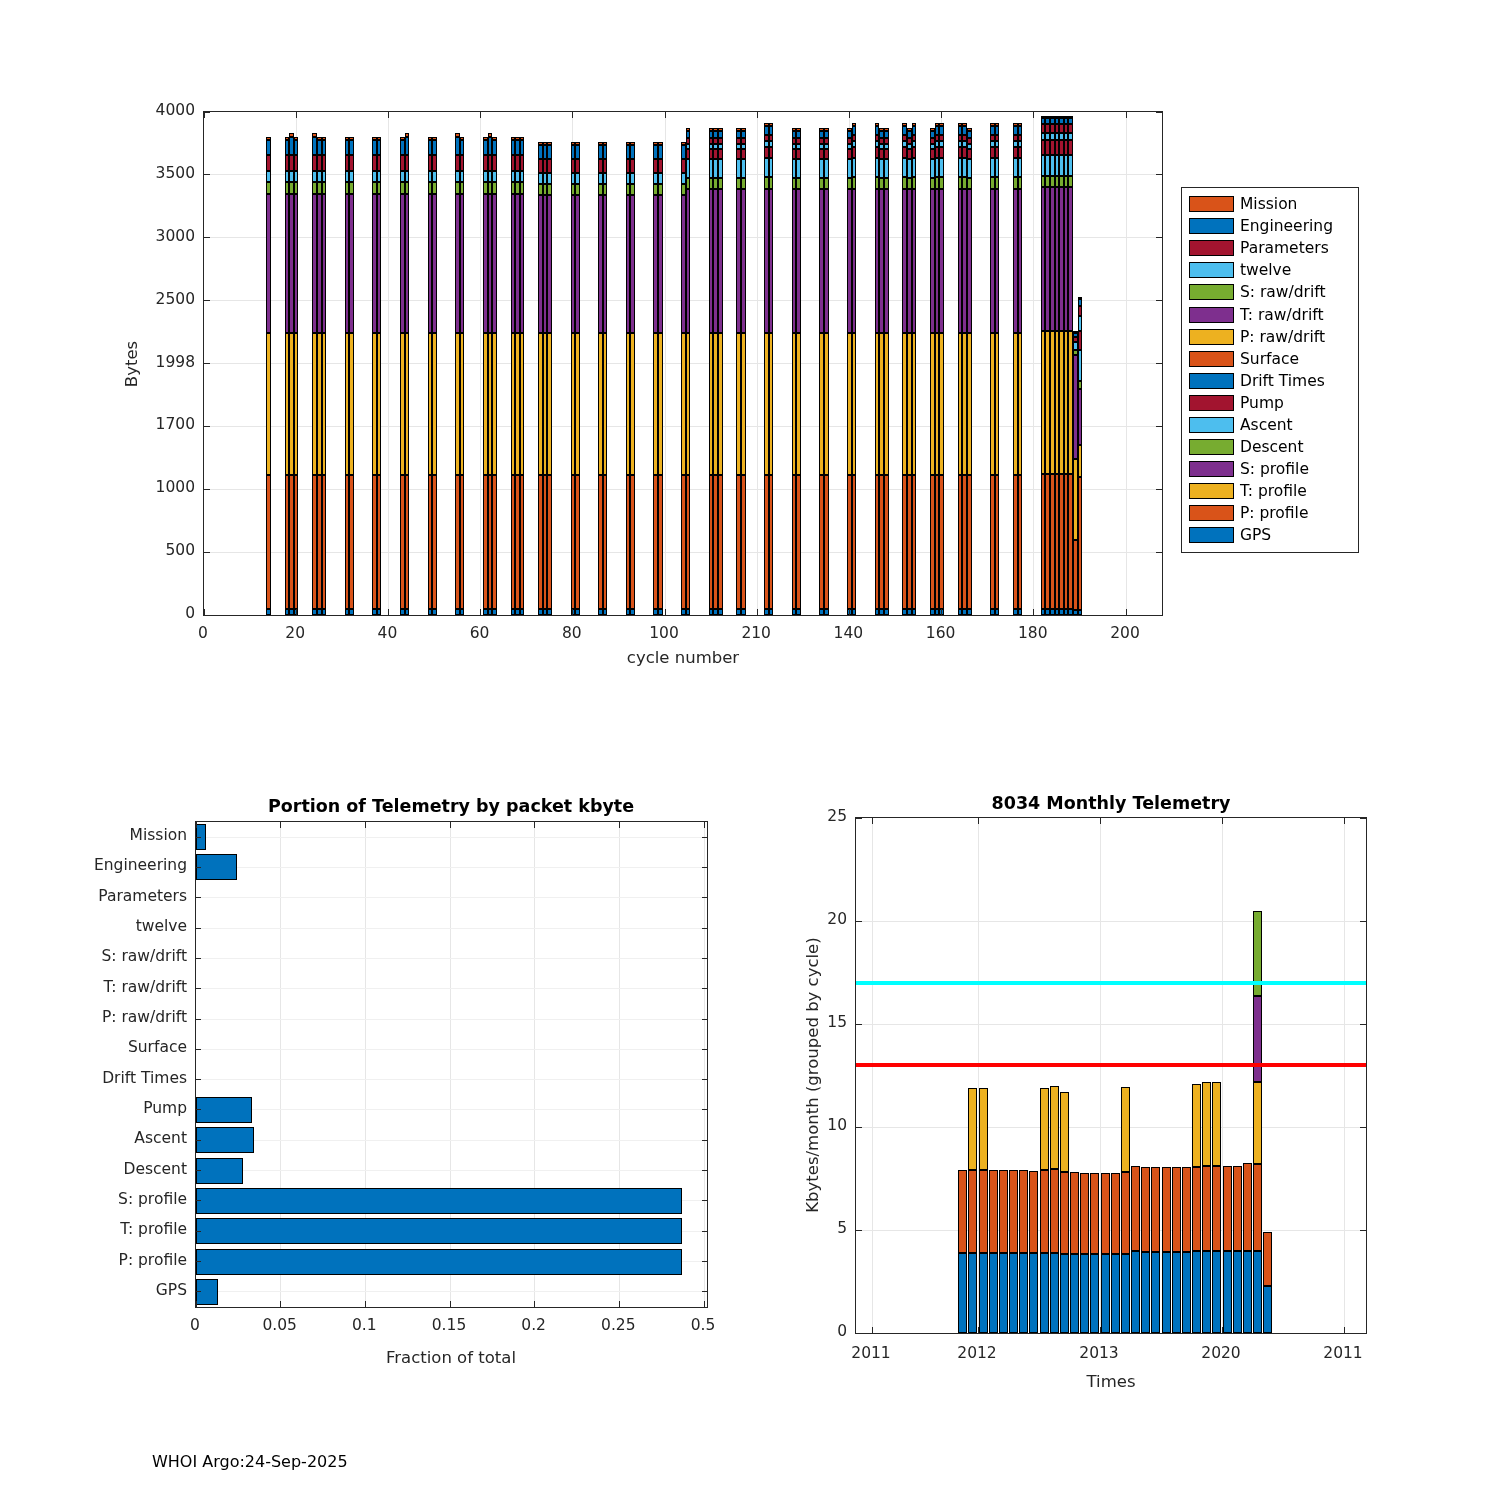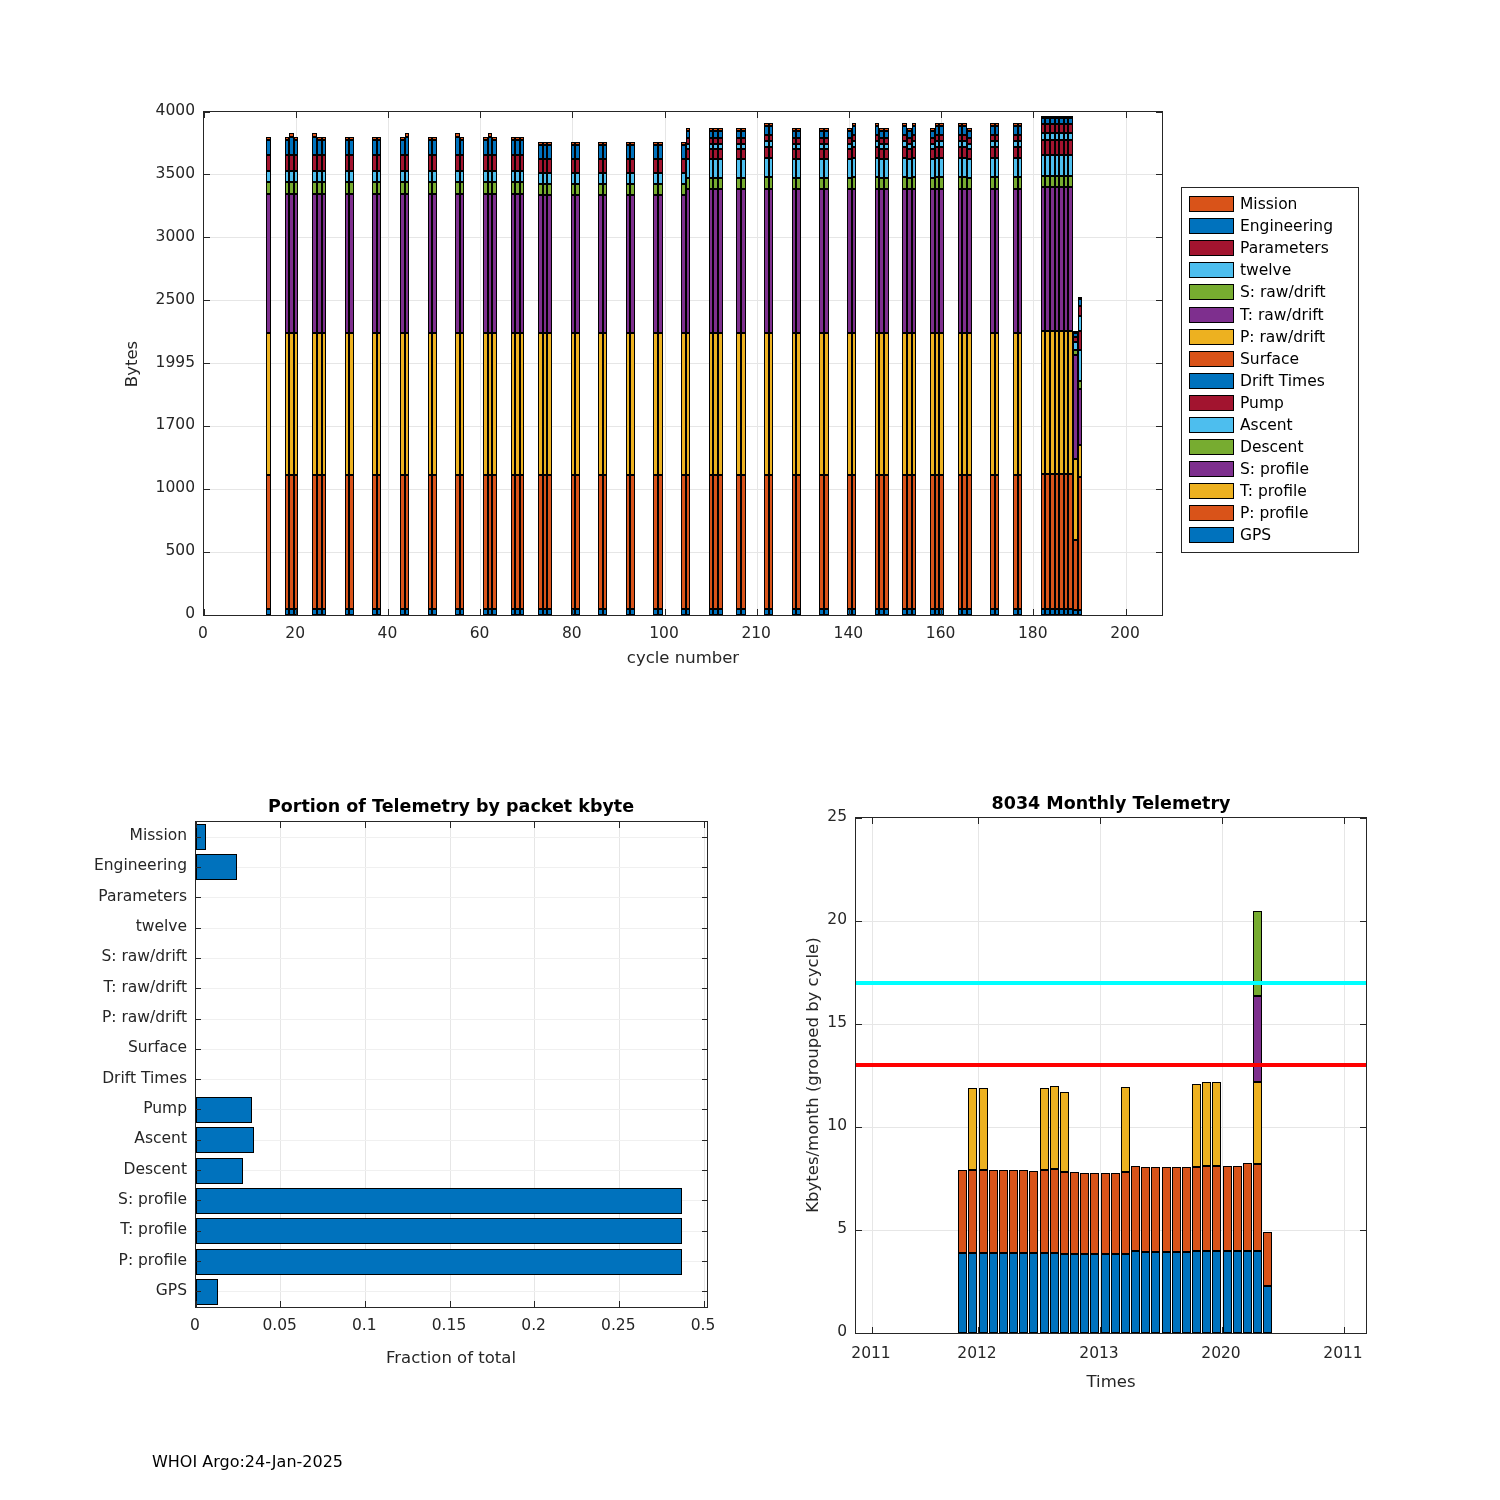--- a/index.html
+++ b/index.html
@@ -1298,37 +1298,37 @@
         <div class="seg" style="height: 85.49px; background: rgb(119, 172, 48);"></div>
       </div>
       <div class="bar" style="left: 407.25px; width: 9px; height: 100.94px;">
         <div class="seg" style="height: 47.38px; background: rgb(0, 114, 189);"></div>
         <div class="seg" style="height: 53.56px; background: rgb(217, 83, 25);"></div>
       </div>
       <div class="hline" style="top: 162.8px; width: 510px; background: rgb(0, 255, 255);"></div>
       <div class="hline" style="top: 245.2px; width: 510px; background: rgb(255, 0, 0);"></div>
     </div>
 
-  <div id="footer">WHOI Argo:24-Jan-2025</div>
+  <div id="footer">WHOI Argo:24-Sep-2025</div>
 <div class="ticklabel" style="left: 203px; top: 624px; transform: translateX(-50%);">0</div>
     <div class="ticklabel" style="left: 295.2px; top: 624px; transform: translateX(-50%);">20</div>
     <div class="ticklabel" style="left: 387.4px; top: 624px; transform: translateX(-50%);">40</div>
     <div class="ticklabel" style="left: 479.6px; top: 624px; transform: translateX(-50%);">60</div>
     <div class="ticklabel" style="left: 571.8px; top: 624px; transform: translateX(-50%);">80</div>
     <div class="ticklabel" style="left: 664px; top: 624px; transform: translateX(-50%);">100</div>
     <div class="ticklabel" style="left: 756.2px; top: 624px; transform: translateX(-50%);">210</div>
     <div class="ticklabel" style="left: 848.4px; top: 624px; transform: translateX(-50%);">140</div>
     <div class="ticklabel" style="left: 940.6px; top: 624px; transform: translateX(-50%);">160</div>
     <div class="ticklabel" style="left: 1032.8px; top: 624px; transform: translateX(-50%);">180</div>
     <div class="ticklabel" style="left: 1125px; top: 624px; transform: translateX(-50%);">200</div>
     <div class="ticklabel" style="right: 1305px; top: 604px;">0</div>
     <div class="ticklabel" style="right: 1305px; top: 541.125px;">500</div>
     <div class="ticklabel" style="right: 1305px; top: 478.25px;">1000</div>
     <div class="ticklabel" style="right: 1305px; top: 415.375px;">1700</div>
-    <div class="ticklabel" style="right: 1305px; top: 352.5px;">1995</div>
+    <div class="ticklabel" style="right: 1305px; top: 352.5px;">1998</div>
     <div class="ticklabel" style="right: 1305px; top: 289.625px;">2500</div>
     <div class="ticklabel" style="right: 1305px; top: 226.75px;">3000</div>
     <div class="ticklabel" style="right: 1305px; top: 163.875px;">3500</div>
     <div class="ticklabel" style="right: 1305px; top: 101px;">4000</div>
     <div class="ticklabel" style="left: 195px; top: 1316px; transform: translateX(-50%);">0</div>
     <div class="ticklabel" style="left: 279.667px; top: 1316px; transform: translateX(-50%);">0.05</div>
     <div class="ticklabel" style="left: 364.333px; top: 1316px; transform: translateX(-50%);">0.1</div>
     <div class="ticklabel" style="left: 449px; top: 1316px; transform: translateX(-50%);">0.15</div>
     <div class="ticklabel" style="left: 533.667px; top: 1316px; transform: translateX(-50%);">0.2</div>
     <div class="ticklabel" style="left: 618.333px; top: 1316px; transform: translateX(-50%);">0.25</div>

